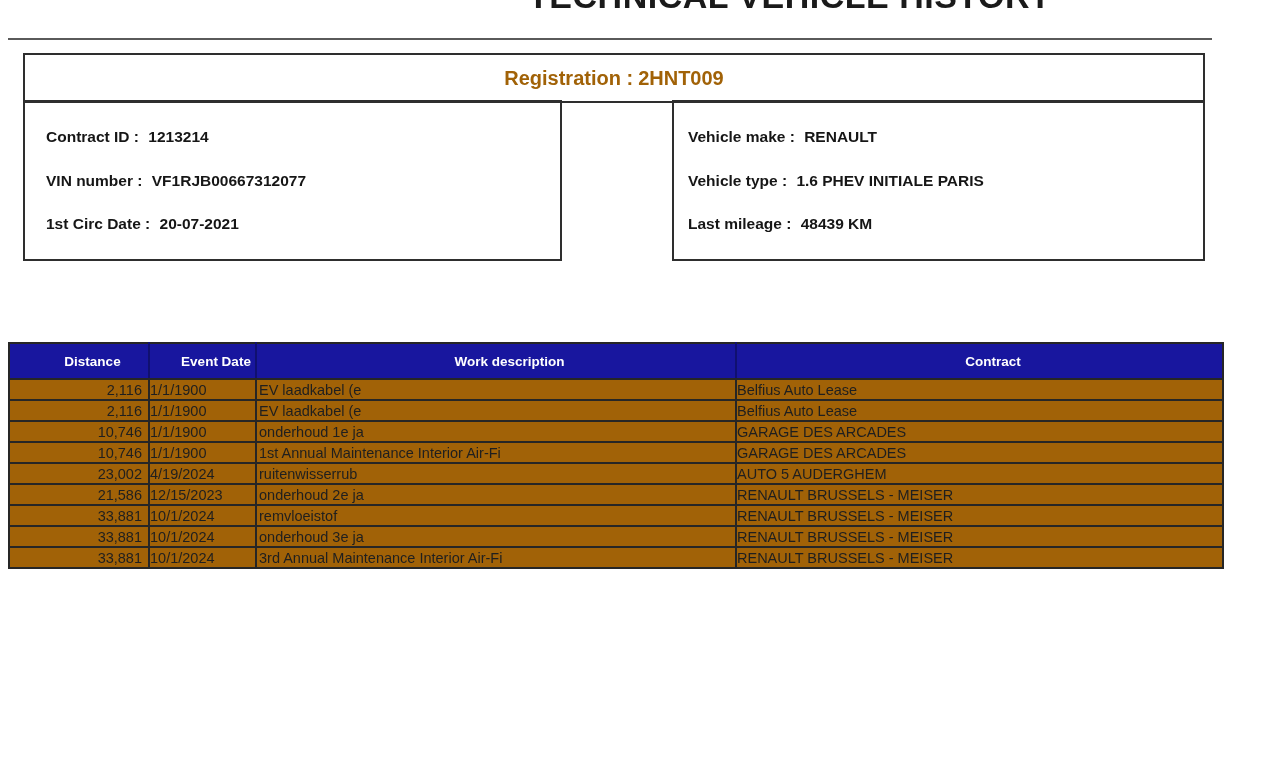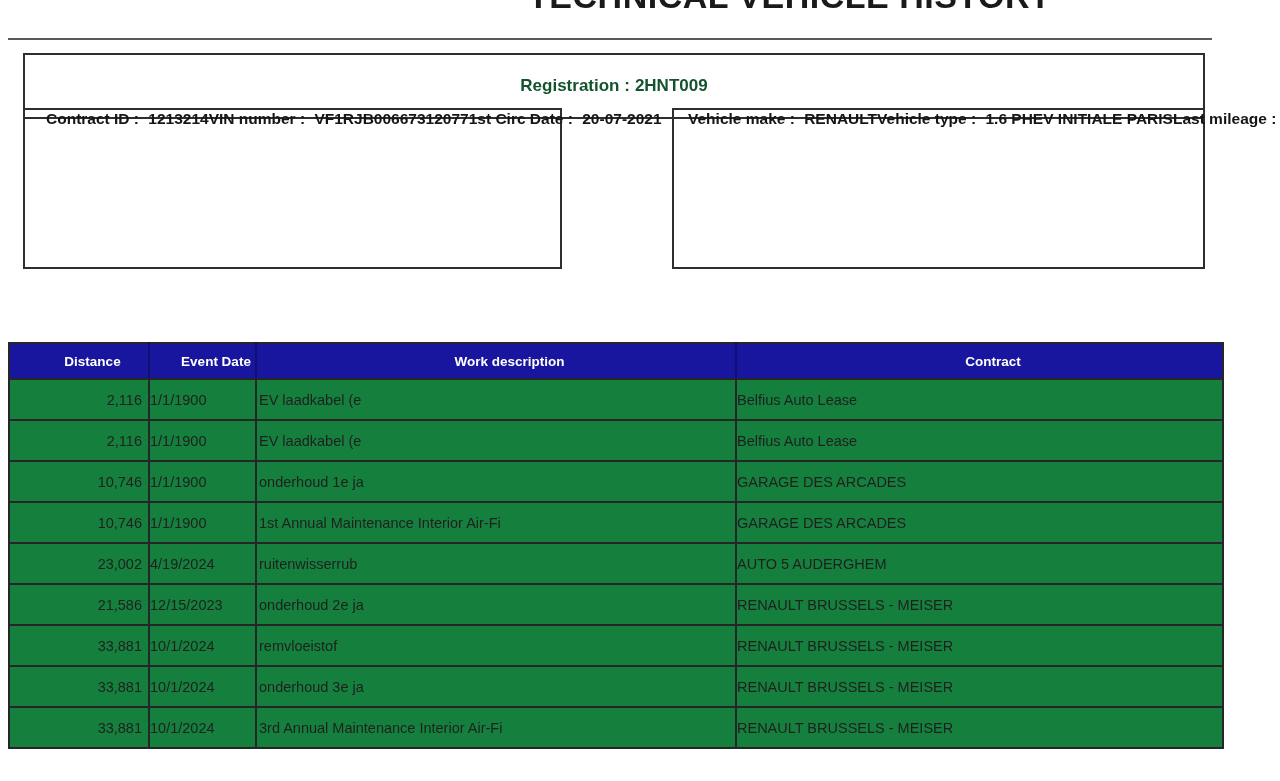--- a/index.html
+++ b/index.html
@@ -26,32 +26,32 @@
   }
 
   
   .top-rule {
     position: absolute; top: 38px; left: 8px; width: 1204px; height: 0;
     border-top: 2px solid #5a5a5a;
   }
 
   
   .reg-box {
-    position: absolute; top: 53px; left: 23px; width: 1182px; height: 66px;
+    position: absolute; top: 53px; left: 23px; width: 1182px; height: 50px;
     border: 2px solid #2e2e2e;
     display: flex; align-items: center; justify-content: center;
-    font-size: 17px; font-weight: bold; color: #14532d;
+    font-size: 20px; font-weight: bold; color: #a16207;
   }
   .reg-box .lbl { margin-right: 5px; }
 
   
   .info-box {
-    position: absolute; top: 108px; height: 161px;
+    position: absolute; top: 100px; height: 161px;
     border: 2px solid #2e2e2e;
-    display: flex; flex-direction: row; justify-content: space-evenly;
+    display: flex; flex-direction: column; justify-content: space-evenly;
     font-size: 15.5px; font-weight: bold; color: #161616;
   }
   .info-box.left  { left: 23px;  width: 539px; padding-left: 21px; }
   .info-box.right { left: 672px; width: 533px; padding-left: 14px; }
   .info-line { white-space: nowrap; }
   .info-line .lbl { margin-right: 5px; }
 
   
   table.history {
     position: absolute; top: 342px; left: 8px; width: 1214px;
@@ -67,21 +67,21 @@
     height: 36px;
     background: #18169e;
     color: #ffffff;
     font-size: 13.5px; font-weight: bold;
     text-align: center;
     border-color: #101070;
     border-top-color: #262626; border-bottom-color: #262626; padding-left: 27px;
   }
   table.history th:first-child { border-left-color: #262626; }
   table.history th:last-child  { border-right-color: #262626; }
-  table.history td { height: 41px; background: #15803d; }
+  table.history td { height: 21px; background: #a16207; }
   table.history td.col0 { text-align: right; padding-right: 6px; }
   table.history td.col1 { text-align: left; padding-right: 9px; }
   table.history td.col2 { text-align: left;  padding-left: 2px; }
   table.history td.col3 { text-align: left;  }
 </style>
 </head>
 <body>
 
 <div class="page">
 

